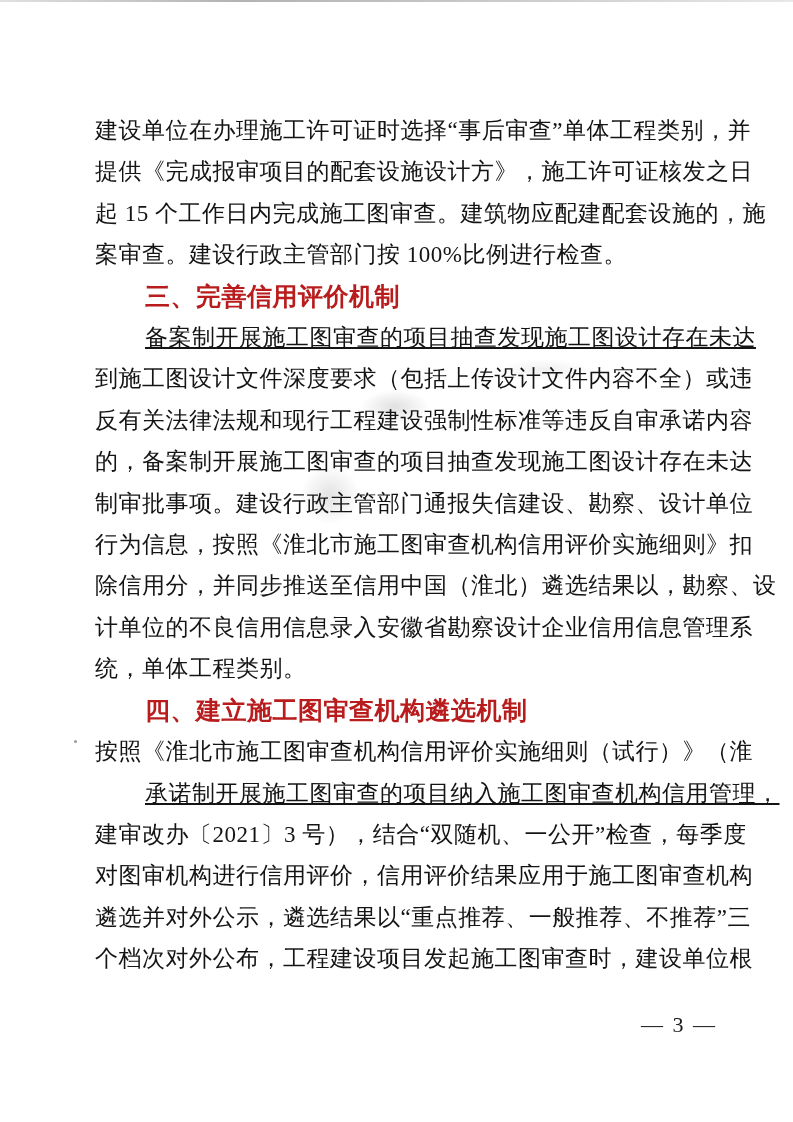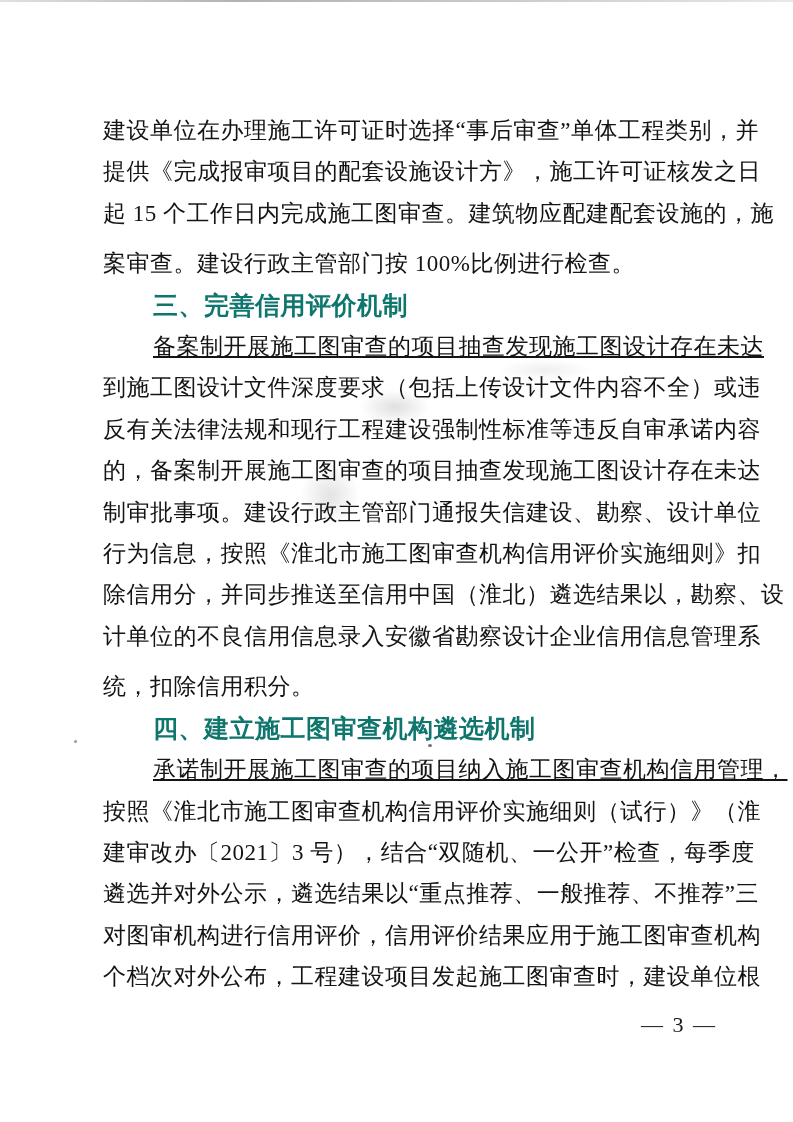--- a/index.html
+++ b/index.html
@@ -20,47 +20,46 @@
   .scan-edge {
     position: absolute;
     top: 0; left: 0;
     width: 100%;
     height: 2px;
     background: linear-gradient(to right, #d9d9d9 0%, #9f9f9f 30%, #c4c4c4 70%, #e2e2e2 100%);
     opacity: 0.8;
   }
   .doc-body {
     position: absolute;
-    left: 103px;
+    left: 95px;
     top: 110px;
     width: 617px;
     font-size: 23px;
     line-height: 41.4px;
     color: #141414;
     letter-spacing: 0.5px;
   }
   .line {
     text-align: justify;
     text-align-last: justify;
     white-space: nowrap;
     overflow: visible;
   }
   .line.short {
     text-align-last: left;
-    margin-top: 9px;
   }
   .line.indent {
     text-indent: 50px;
     text-decoration: underline;
   }
   .heading {
     font-family: "Liberation Sans", "DejaVu Sans", sans-serif;
     font-weight: 700;
     font-size: 25px;
-    color: #0f766e;
+    color: #b91c1c;
     text-indent: 50px;
     line-height: 41.4px;
     white-space: nowrap;
   }
   .page-number {
     position: absolute;
     top: 1010px;
     right: 76px;
     font-size: 22px;
     line-height: 30px;
@@ -122,24 +121,24 @@
       <div class="line short">案审查。建设行政主管部门按 100%比例进行检查。</div>
       <div class="heading">三、完善信用评价机制</div>
       <div class="line indent">备案制开展施工图审查的项目抽查发现施工图设计存在未达</div>
       <div class="line">到施工图设计文件深度要求（包括上传设计文件内容不全）或违</div>
       <div class="line">反有关法律法规和现行工程建设强制性标准等违反自审承诺内容</div>
       <div class="line">的，备案制开展施工图审查的项目抽查发现施工图设计存在未达</div>
       <div class="line">制审批事项。建设行政主管部门通报失信建设、勘察、设计单位</div>
       <div class="line">行为信息，按照《淮北市施工图审查机构信用评价实施细则》扣</div>
       <div class="line">除信用分，并同步推送至信用中国（淮北）遴选结果以，勘察、设</div>
       <div class="line">计单位的不良信用信息录入安徽省勘察设计企业信用信息管理系</div>
-      <div class="line short">统，扣除信用积分。</div>
+      <div class="line short">统，单体工程类别。</div>
       <div class="heading">四、建立施工图审查机构遴选机制</div>
+      <div class="line">按照《淮北市施工图审查机构信用评价实施细则（试行）》（淮</div>
       <div class="line indent">承诺制开展施工图审查的项目纳入施工图审查机构信用管理，</div>
-      <div class="line">按照《淮北市施工图审查机构信用评价实施细则（试行）》（淮</div>
       <div class="line">建审改办〔2021〕3 号），结合“双随机、一公开”检查，每季度</div>
+      <div class="line">对图审机构进行信用评价，信用评价结果应用于施工图审查机构</div>
       <div class="line">遴选并对外公示，遴选结果以“重点推荐、一般推荐、不推荐”三</div>
-      <div class="line">对图审机构进行信用评价，信用评价结果应用于施工图审查机构</div>
       <div class="line">个档次对外公布，工程建设项目发起施工图审查时，建设单位根</div>
     </main>
 
   <div class="page-number">— 3 —</div>
 </div>
 
 </body></html>

